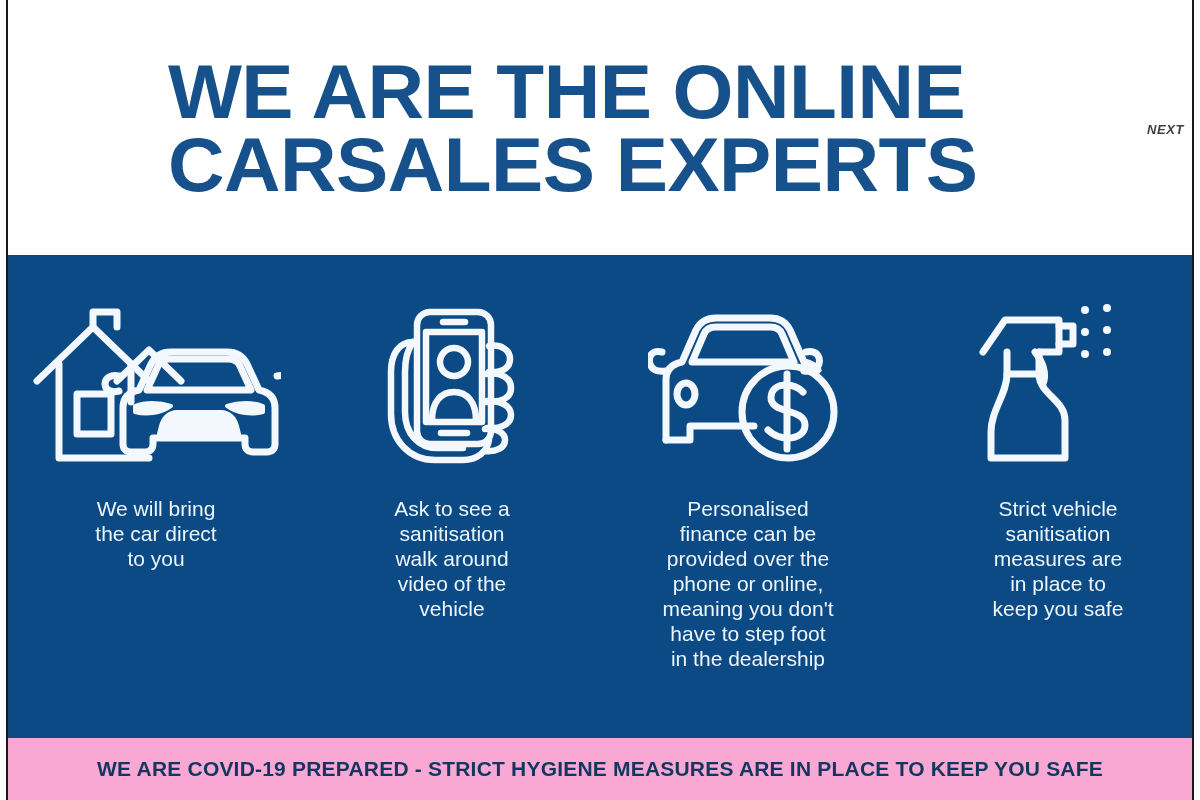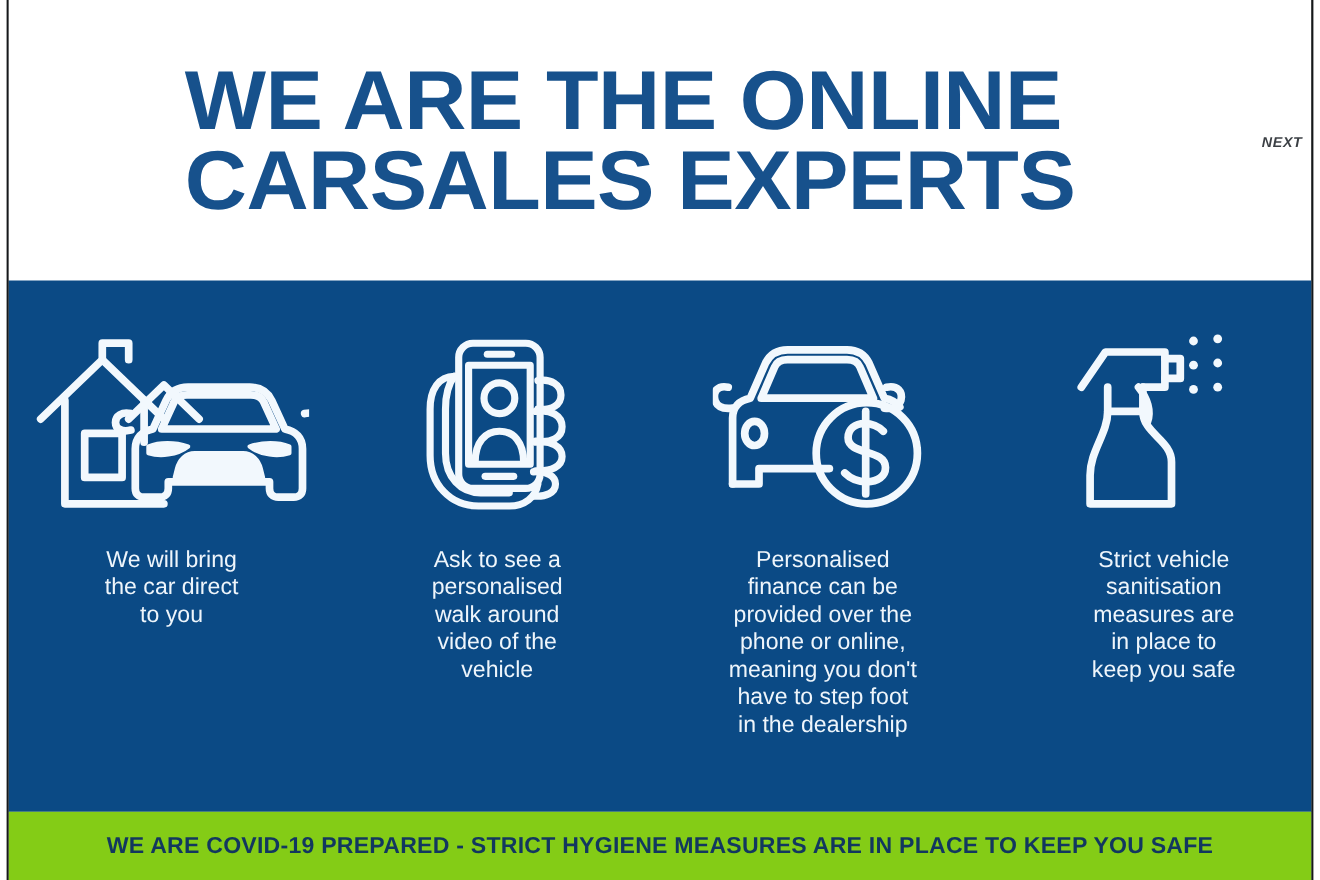--- a/index.html
+++ b/index.html
@@ -121,21 +121,21 @@
   .feature.col-3 .feature-caption { max-width: 220px; }
   .feature.col-4 .feature-caption { max-width: 200px; margin-left: 28px; }
 
   
   #footer-strip {
     position: absolute;
     left: 8px;
     top: 738px;
     width: 1184px;
     height: 62px;
-    background: #84cc16;
+    background: #f9a8d4;
     display: flex;
     align-items: center;
     justify-content: center;
   }
   #footer-text {
     color: #12375f;
     font-family: "Liberation Sans Narrow", "Liberation Sans", sans-serif;
     font-weight: 700;
     font-size: 21px;
     letter-spacing: 0.2px;
@@ -221,21 +221,21 @@
 
             <path d="M55 118 C55 100 64 90 77 90 C90 90 99 100 99 118"></path>
 
             <path d="M112 44 C124 42 133 48 133 57 C133 66 125 71 112 70"></path>
             <path d="M110 72 C124 70 134 76 134 86 C134 96 124 101 110 99"></path>
             <path d="M110 100 C124 98 134 104 134 113 C134 122 124 127 110 126"></path>
             <path d="M108 127 C120 126 128 131 128 138 C128 146 119 150 108 149"></path>
           </svg>
         </div>
         <div class="feature-caption">Ask to see a
-personalised
+sanitisation
 walk around
 video of the
 vehicle</div>
       </div>
 
       <div class="feature col-3">
         <div class="feature-icon">
           <svg width="200" height="168" viewBox="0 0 200 168" fill="none" stroke="#f2f8fd" stroke-width="7" stroke-linejoin="round" stroke-linecap="round">
 
             <path d="M18 138 L18 78 C18 68 24 62 34 60

